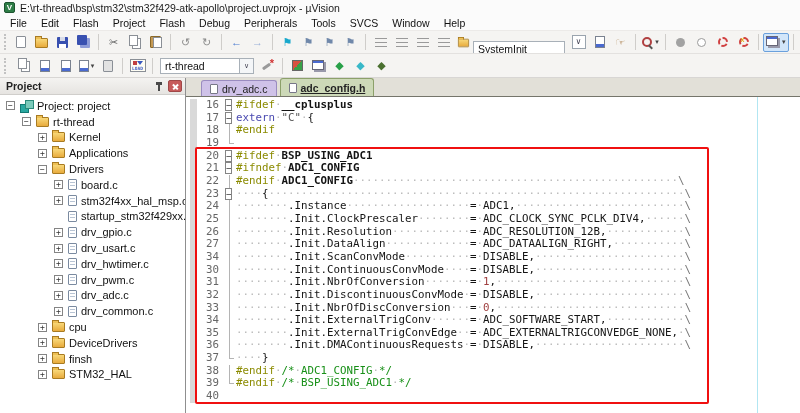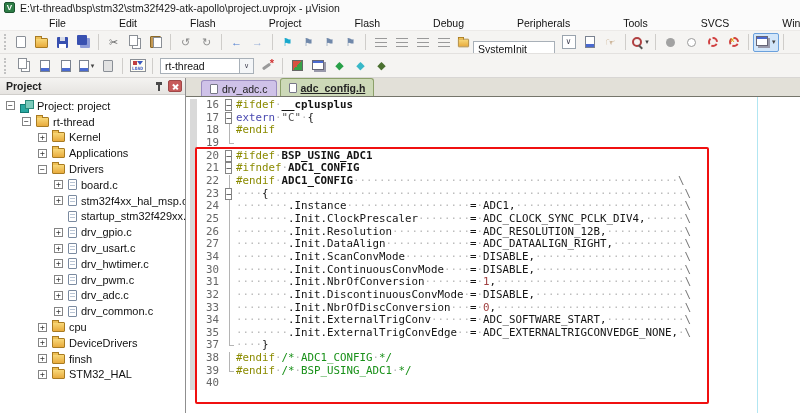--- a/index.html
+++ b/index.html
@@ -9,21 +9,21 @@
 
   
   .titlebar { height:15px; display:flex; align-items:center; gap:5px; padding-left:4px;
     background:#fbfbfb; font-size:10.5px; color:#1a1a1a; }
   .appicon { width:11px; height:11px; background:#2d7d46; border:1px solid #1c5430; border-radius:2px;
     color:#fff; font-size:8px; line-height:9px; text-align:center; font-weight:bold; flex:0 0 auto; }
 
   
   .menubar { height:15px; display:flex; align-items:center; padding-left:3px;
     background:#fbfbfb; font-size:10.5px; color:#111; }
-  .menu-item { padding:0 7px; height:100%; display:flex; align-items:center; cursor:default;margin-left:39px; }
+  .menu-item { padding:0 7px; height:100%; display:flex; align-items:center; cursor:default; }
 
   
   .toolbar { display:flex; align-items:center; background:#f5f4f2; padding-left:2px; }
   .tb1 { height:23px; border-top:1px solid #eceae8; }
   .tb2 { height:24px; border-top:1px solid #e3e1df; }
   .grip { width:5px; height:16px; border-left:2px dotted #c2c2c2; margin:0 4px 0 2px; }
   .tsep { width:1px; height:16px; background:#cfcdca; margin:0 4px; }
   .tbtn { height:19px; min-width:21px; padding:0 2px; display:flex; align-items:center; justify-content:center;
     gap:1px; border-radius:2px; position:relative; }
   .tbtn.hl { background:#d2e6fa; border:1px solid #6aa0dc; }
@@ -83,21 +83,21 @@
   .k-wand::before { content:""; position:absolute; left:1px; top:6px; width:9px; height:3px;
     background:#9a9a9a; border-radius:1px; transform:rotate(-35deg); }
   .k-wand::after { content:"*"; position:absolute; right:0; top:-2px; color:#d03030; font-size:11px; font-weight:bold; }
 
   .combo { display:flex; align-items:center; margin:0 3px; }
   .combo .cicon { margin-right:3px; }
   .combo-box { background:#fff; border:1px solid #a8b0b8; height:16px; font-size:10.5px; color:#111;
     padding:0 4px; display:flex; align-items:center; white-space:nowrap; overflow:hidden; }
   .combo-arrow { width:14px; height:16px; border:1px solid #a8b0b8; border-left:none; background:#f4f6f8;
     font-size:7px; color:#445; display:flex; align-items:center; justify-content:center; }
-  .fn-box { width:82px;margin-top:14px; }
+  .fn-box { width:92px;margin-top:14px; }
   .tg-box { width:80px; }
 
   
   .main { flex:1; display:flex; min-height:0; border-top:1px solid #d8d6d4; }
 
   
   .proj { width:186px; flex:0 0 auto; display:flex; flex-direction:column; background:#fff;
     border-right:1px solid #8f8f8f; }
   .proj-head { height:17px; display:flex; align-items:center; background:linear-gradient(#f4f3f1,#e6e4e1);
     border-bottom:1px solid #d0cecb; padding:0 3px 0 6px; font-size:10.5px; font-weight:bold; color:#222; }
@@ -620,20 +620,28 @@
           <div class="cl">
             <span class="gut"></span>
             <span class="ln">35</span>
             <span class="fold">
               <span class="fline"></span>
             </span>
             <span class="ct"><span class="sg-w">········</span><span class="sg-t">.Init.ExternalTrigConvEdge</span><span class="sg-w">··</span><span class="sg-t">=</span><span class="sg-w">·</span><span class="sg-t">ADC_EXTERNALTRIGCONVEDGE_NONE,</span><span class="sg-w">·</span><span class="sg-b">\</span></span>
           </div>
           <div class="cl">
             <span class="gut"></span>
+            <span class="ln">36</span>
+            <span class="fold">
+              <span class="fline"></span>
+            </span>
+            <span class="ct"><span class="sg-w">········</span><span class="sg-t">.Init.DMAContinuousRequests</span><span class="sg-w">·</span><span class="sg-t">=</span><span class="sg-w">·</span><span class="sg-t">DISABLE,</span><span class="sg-w">·······················</span><span class="sg-b">\</span></span>
+          </div>
+          <div class="cl">
+            <span class="gut"></span>
             <span class="ln">37</span>
             <span class="fold">
               <span class="fcorner"></span>
             </span>
             <span class="ct"><span class="sg-w">····</span><span class="sg-t">}</span></span>
           </div>
           <div class="cl">
             <span class="gut"></span>
             <span class="ln">38</span>
             <span class="fold">

